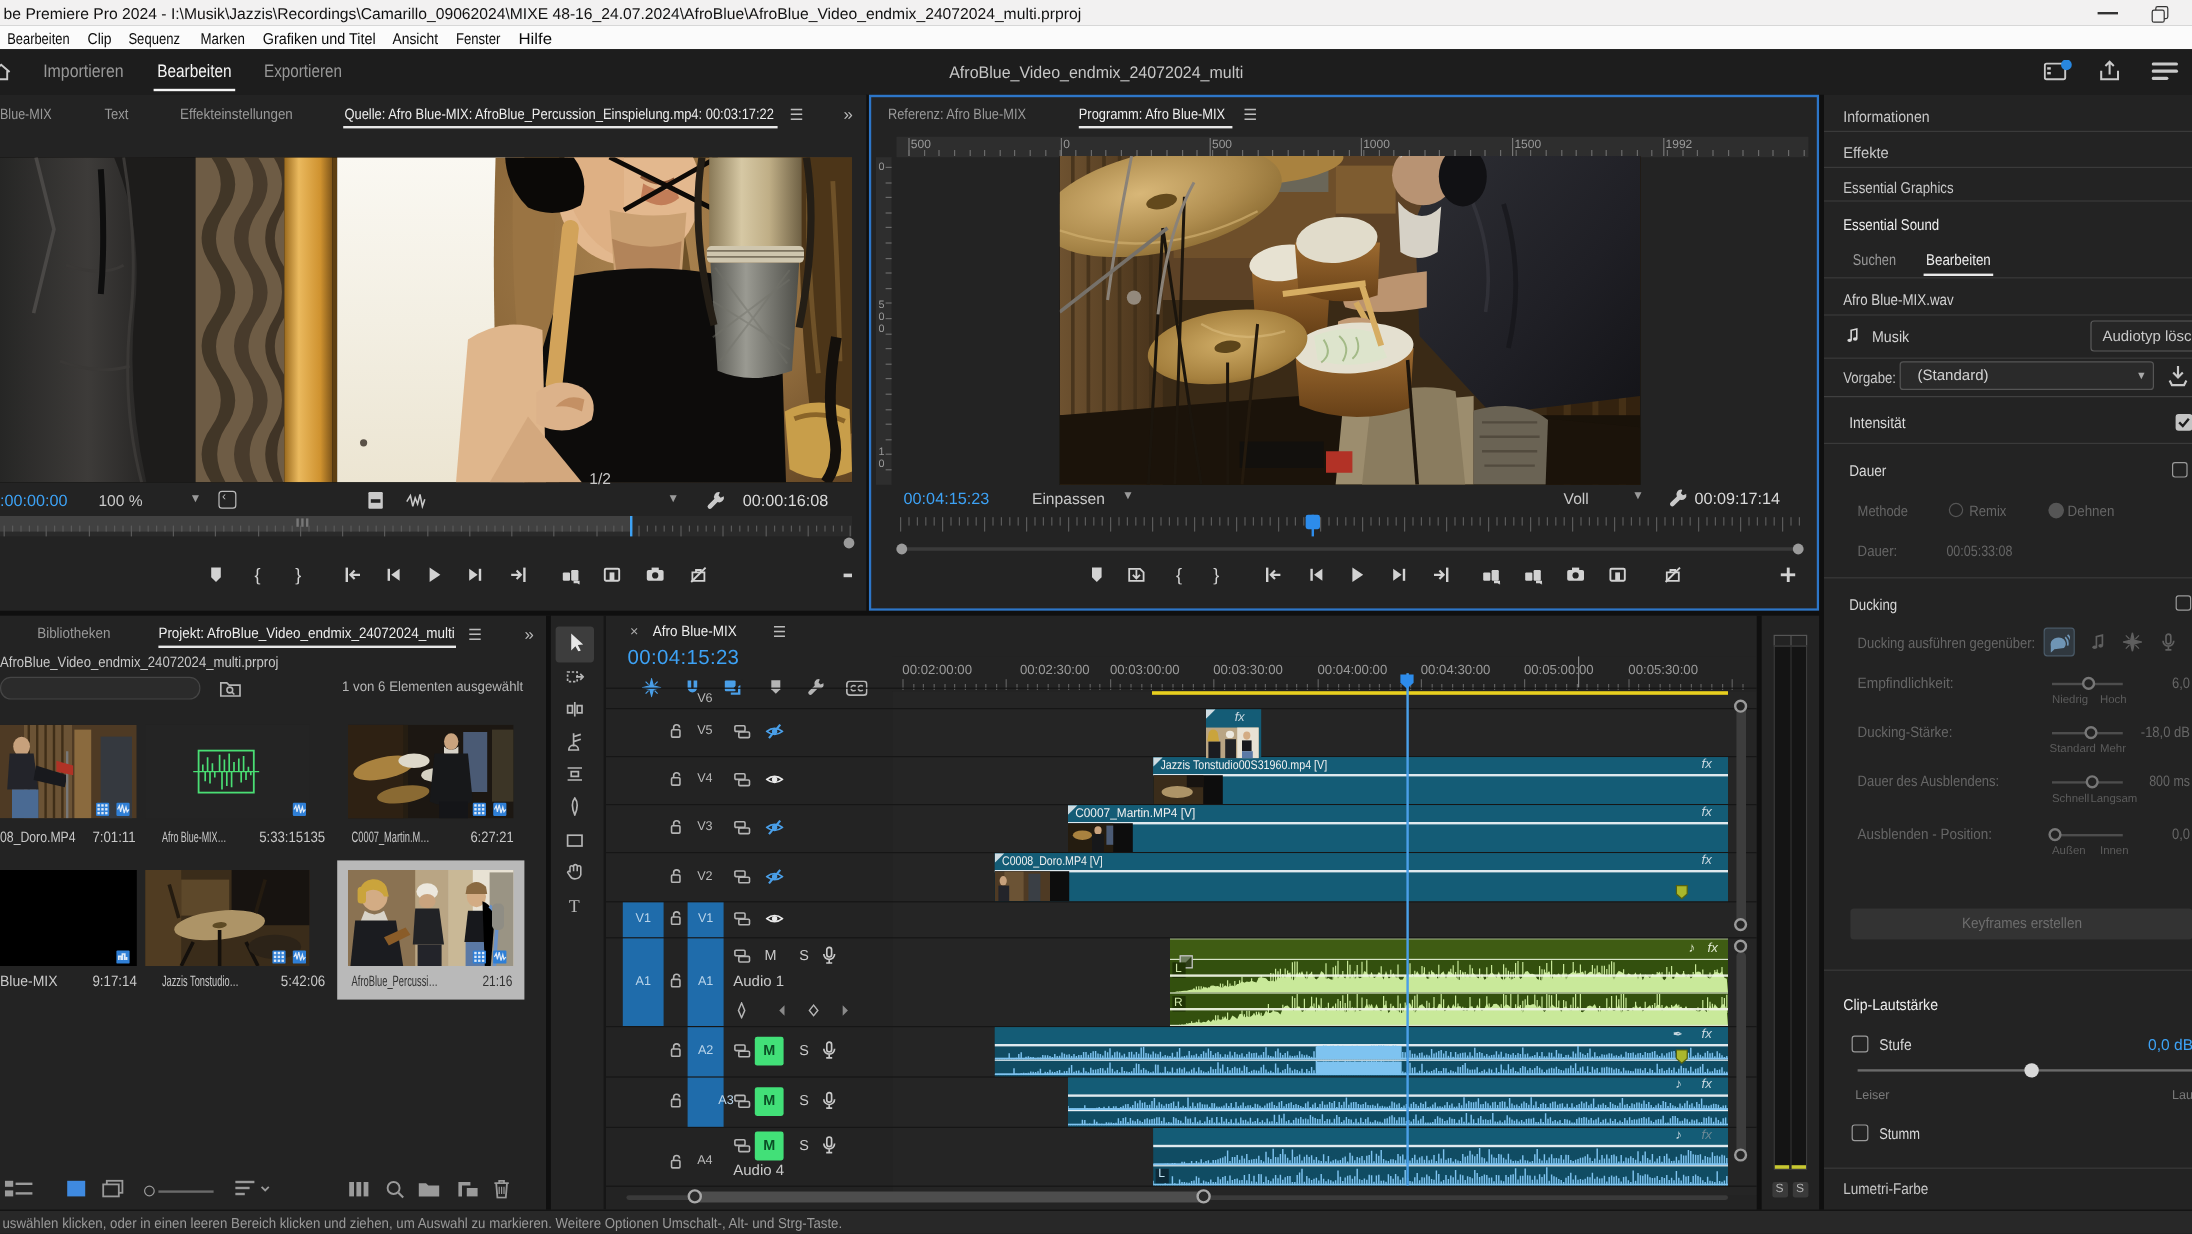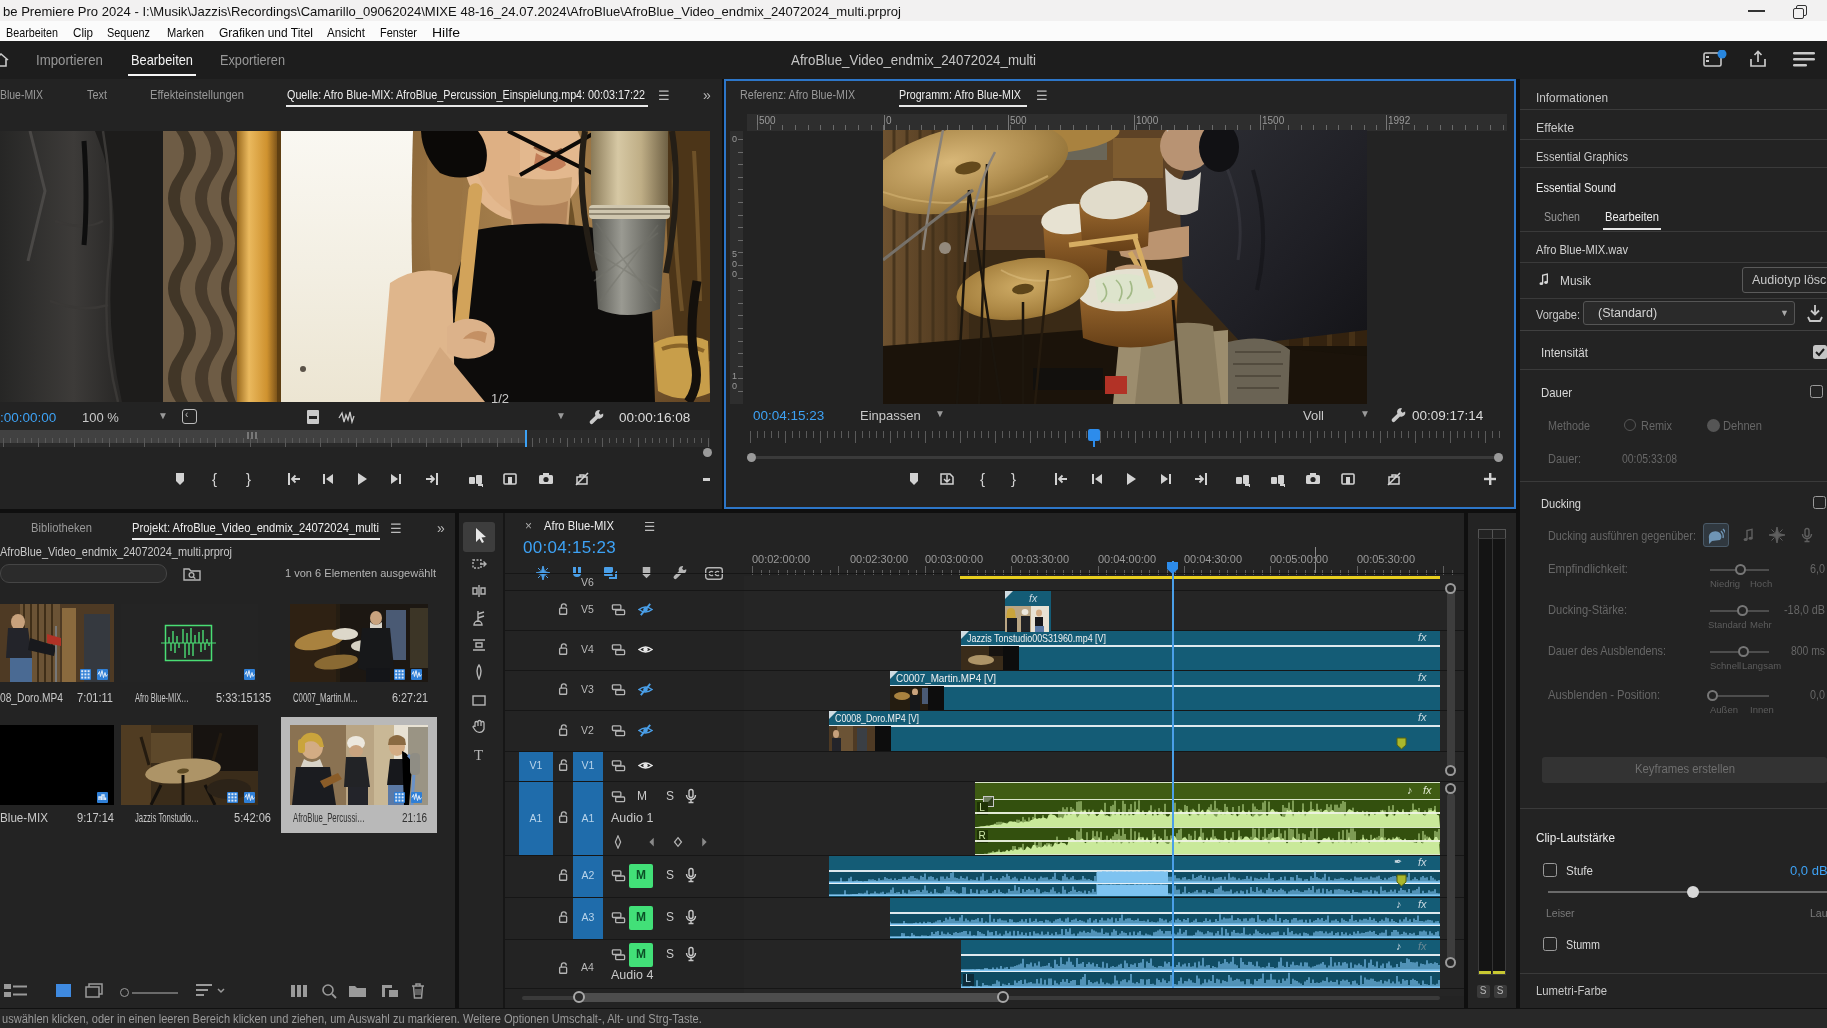--- a/index.html
+++ b/index.html
@@ -1357,21 +1357,21 @@
       </svg>
       <div class="abs" style="left:170px;top:351px;width:24px;height:24px;background:#42e078;border-radius:2px;">
         <div class="txt" style="left:12px;top:4px;font-size:12px;color:#0b4f26;transform:translateX(-50%);font-weight:bold;">M</div>
       </div>
       <div class="txt" style="left:207px;top:355px;font-size:12px;color:#c9c9c9;">S</div>
       <svg style="left:224px;top:354px;" width="16" height="16" viewBox="0 0 16 16">
         <rect x="6" y="1.5" width="4" height="8" rx="2" fill="none" stroke="#c9c9c9" stroke-width="1.4"></rect>
         <path d="M3.5 7 a4.5 4.5 0 0 0 9 0 M8 11.5 v3 M5.5 14.5 h5" fill="none" stroke="#c9c9c9" stroke-width="1.4"></path>
       </svg>
       <div class="abs" style="left:114px;top:385px;width:30px;height:41px;background:#1f6cab;">
-        <div class="txt" style="left:15px;top:13px;font-size:10.5px;color:#b9d4ea;transform:translateX(-50%);">A3</div>
+        <div class="txt" style="left:32px;top:13px;font-size:10.5px;color:#b9d4ea;transform:translateX(-50%);">A3</div>
       </div>
       <svg style="left:98px;top:397px;" width="14" height="14" viewBox="0 0 16 16">
         <rect x="3" y="7" width="8" height="7" rx="1" fill="none" stroke="#b5b5b5" stroke-width="1.5"></rect>
         <path d="M5 7 V5 a2.8 2.8 0 0 1 5.6 0" fill="none" stroke="#b5b5b5" stroke-width="1.5"></path>
       </svg>
       <svg style="left:152px;top:397px;" width="15" height="15" viewBox="0 0 16 16">
         <rect x="1.5" y="3" width="9" height="5" rx="1" fill="none" stroke="#b5b5b5" stroke-width="1.4"></rect>
         <rect x="5" y="8.5" width="9.5" height="5" rx="1" fill="none" stroke="#b5b5b5" stroke-width="1.4"></rect>
       </svg>
       <div class="abs" style="left:170px;top:393px;width:24px;height:24px;background:#42e078;border-radius:2px;">

